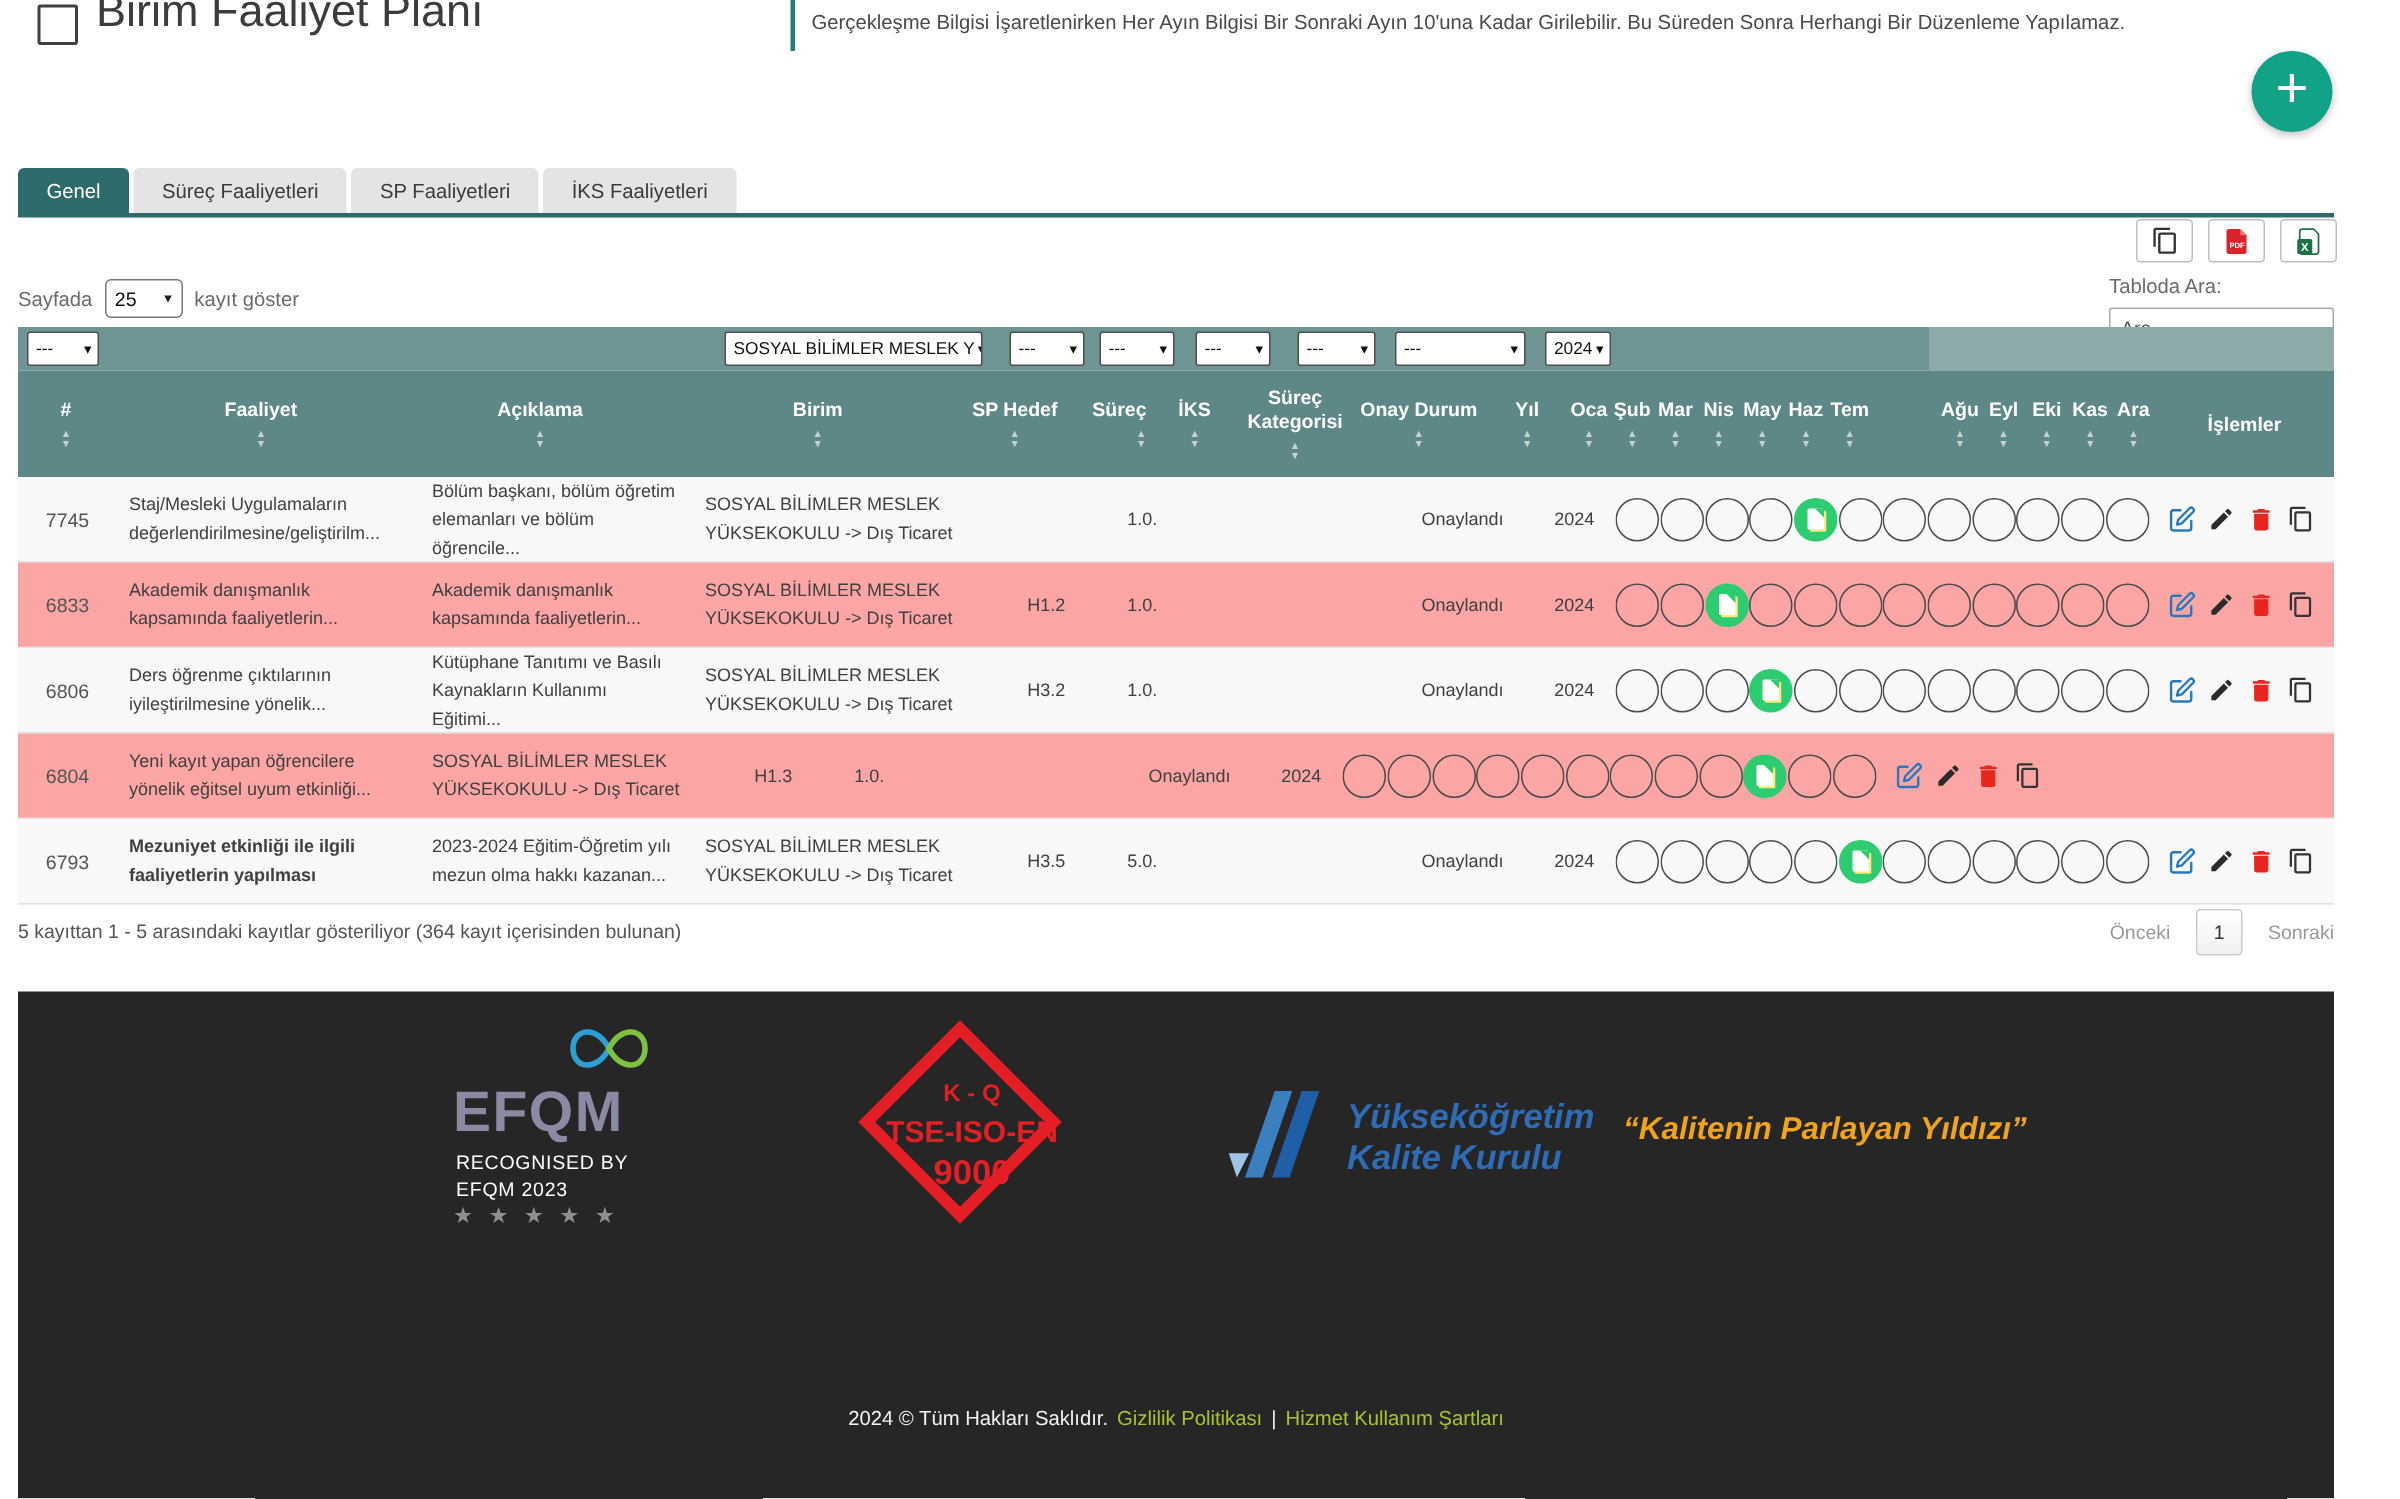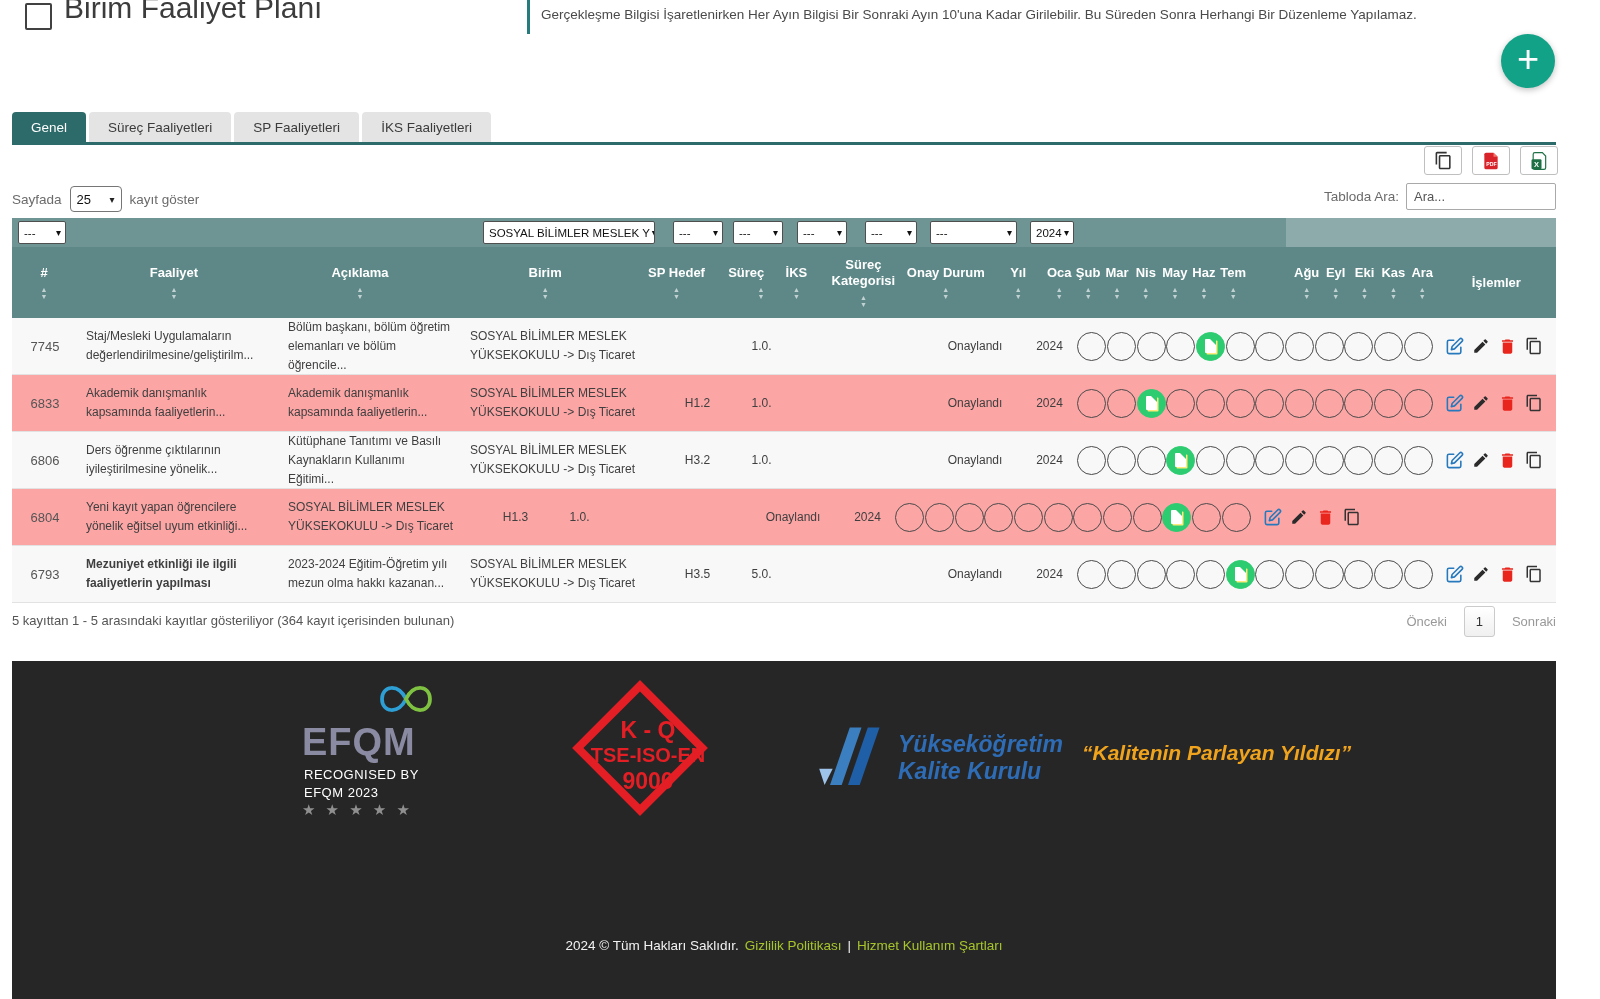--- a/index.html
+++ b/index.html
@@ -21,21 +21,21 @@
   .tab-underline{position:absolute;left:12px;top:142px;width:1544px;height:3px;background:#2d6a6a;}
 
   
   .toolbar{position:absolute;top:146px;left:1424px;display:flex;gap:10px;}
   .tbtn{width:38px;height:29px;border:1px solid #bfbfbf;border-radius:3px;background:#fff;display:flex;align-items:center;justify-content:center;cursor:pointer;}
 
   
   .ctrl-left{position:absolute;top:186px;left:12px;display:flex;align-items:center;gap:8px;font-size:13.5px;color:#6b6b6b;}
   .psize-select{width:52px;height:26px;border:1px solid #767676;border-radius:4px;display:flex;align-items:center;justify-content:space-between;padding:0 6px;color:#111;background:#fff;cursor:pointer;font-size:13px;}
   .psel-chev{font-size:10px;color:#222;}
-  .search-wrap{position:absolute;top:183px;right:44px;display:flex;align-items:center;gap:7px;font-size:13.5px;color:#6b6b6b;}
+  .search-wrap{position:absolute;top:183px;right:44px;display:flex;gap:7px;font-size:13.5px;color:#6b6b6b;flex-direction:column;}
   .search-input{width:150px;height:27px;border:1px solid #a9a9a9;border-radius:2px;padding:0 7px;font-size:13px;color:#333;font-family:"Liberation Sans",sans-serif;}
   .search-input::placeholder{color:#555;}
 
   
   .filter-row{position:absolute;left:12px;top:218px;width:1544px;height:29px;background:#6f9494;}
   .filter-lighter{position:absolute;right:0;top:0;width:270px;height:29px;background:rgba(255,255,255,.22);}
   .fselect{position:absolute;top:3px;height:23px;background:#fff;border:1px solid #4f4f4f;border-radius:2px;display:flex;align-items:center;justify-content:space-between;padding:0 4px 0 5px;font-size:11.5px;color:#111;cursor:pointer;overflow:hidden;white-space:nowrap;}
   .chev{font-size:10px;margin-left:2px;color:#111;}
 
   
@@ -67,21 +67,21 @@
 
   
   .site-footer{position:absolute;left:12px;top:661px;width:1544px;height:338px;background:#262626;}
   .efqm-logo{position:absolute;left:362px;top:18px;}
   .efqm-name{position:absolute;left:290px;top:60px;font-size:38px;font-weight:bold;color:#8a8aa2;letter-spacing:1px;}
   .efqm-sub1{position:absolute;left:292px;top:106px;font-size:13px;color:#fff;letter-spacing:.5px;}
   .efqm-sub2{position:absolute;left:292px;top:124px;font-size:13px;color:#fff;letter-spacing:.5px;}
   .efqm-stars{position:absolute;left:290px;top:140px;font-size:15px;color:#8f8f8f;letter-spacing:3px;}
   .tse-diamond{position:absolute;left:580px;top:39px;width:96px;height:96px;border:8px solid #e31e24;transform:rotate(45deg);}
   .tse-text{position:absolute;left:556px;top:56px;width:160px;text-align:center;color:#e31e24;font-weight:800;}
-  .tse-l1{font-size:23px;line-height:26px;}
+  .tse-l1{font-size:16px;line-height:26px;}
   .tse-l2{font-size:20px;line-height:24px;}
   .tse-l3{font-size:23px;line-height:28px;}
   .yok-logo{position:absolute;left:800px;top:52px;}
   .yok-text{position:absolute;left:886px;top:70px;font-style:italic;font-weight:bold;color:#2e6cb5;font-size:23px;line-height:27px;white-space:nowrap;}
   .quote{position:absolute;left:1070px;top:80px;font-size:21px;font-style:italic;font-weight:600;color:#f0a31c;white-space:nowrap;}
   .copyright{position:absolute;left:0;top:277px;width:100%;display:flex;justify-content:center;gap:6px;font-size:13.5px;color:#f2f2f2;}
   .flink{color:#a6c52b;cursor:pointer;}
 </style>
 </head>
 <body>

